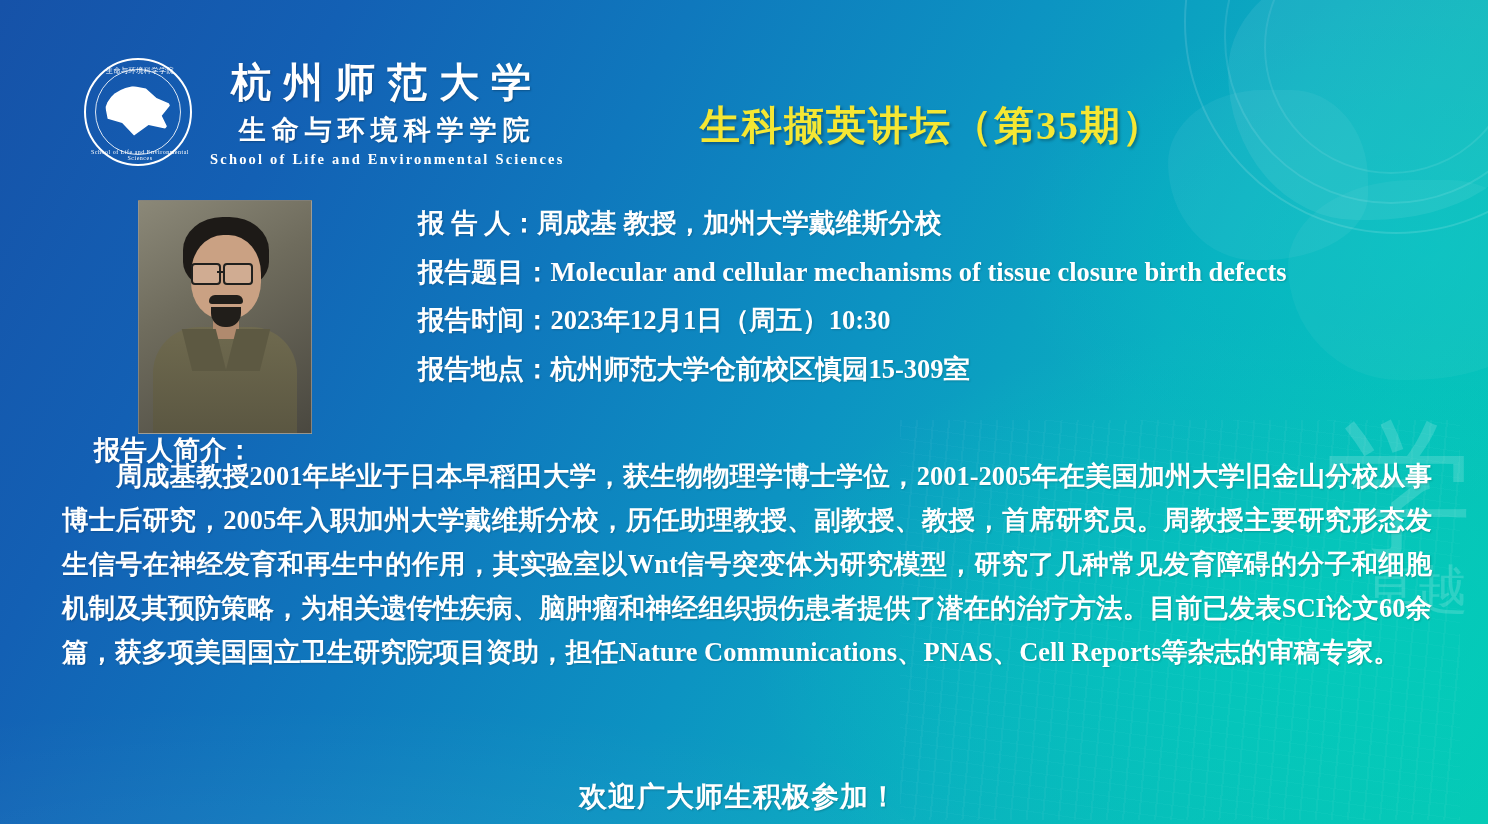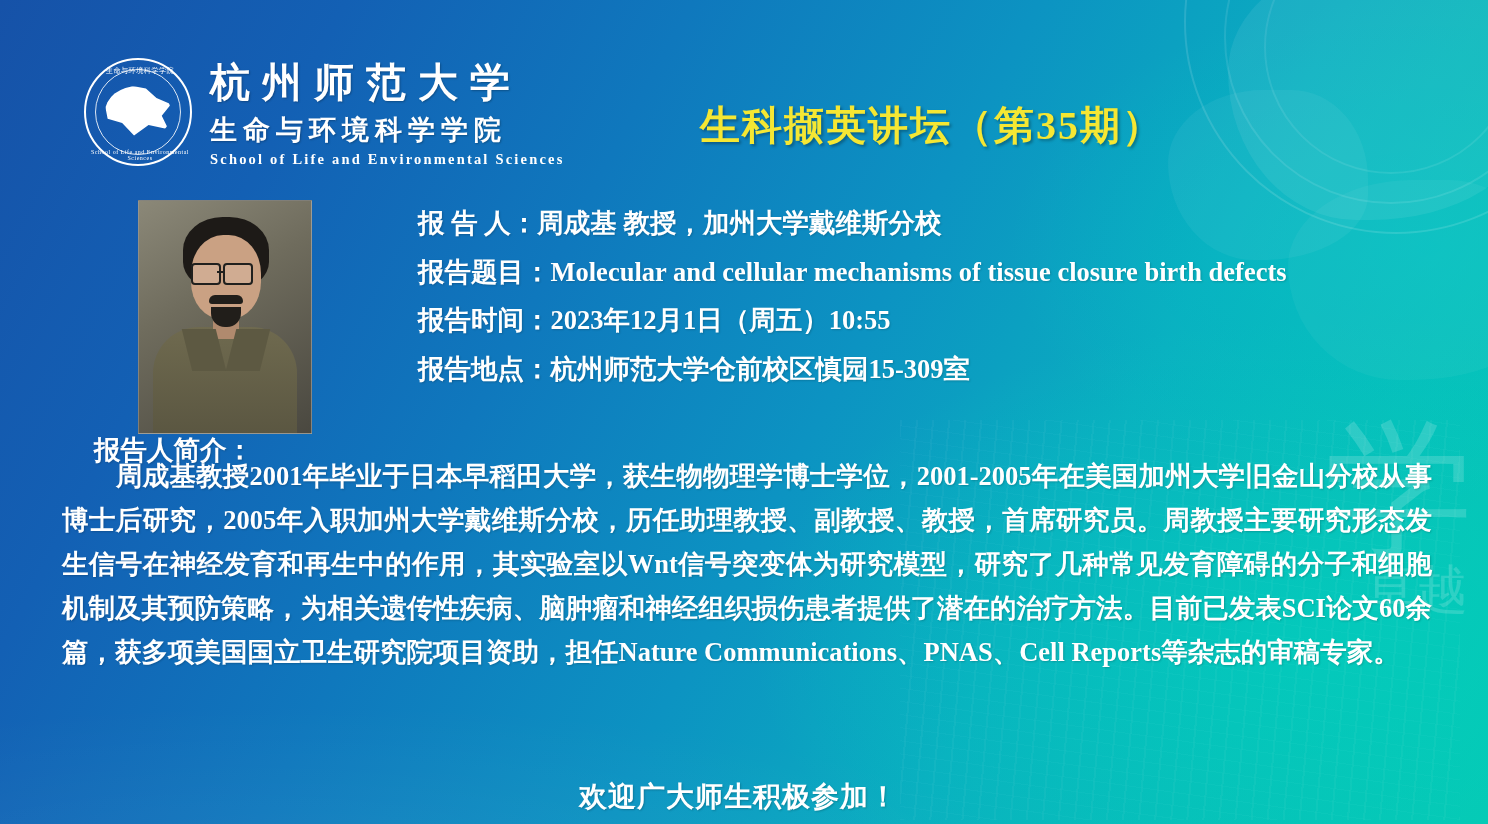--- a/index.html
+++ b/index.html
@@ -139,20 +139,21 @@
   }
   .logo-ring-text .bottom {
     position: absolute;
     bottom: 7px; left: 0; right: 0;
     text-align: center;
     font-size: 6px;
   }
   .logo-text {
     margin-left: 18px;
     color: #ffffff;
+    text-align: center;
   }
   .logo-cn1 {
     font-size: 40px;
     font-weight: bold;
     letter-spacing: 12px;
     font-family: "Liberation Serif", "DejaVu Serif", serif;
     text-shadow: 1px 1px 2px rgba(0,0,0,0.25);
   }
   .logo-cn2 {
     font-size: 27px;
@@ -371,21 +372,21 @@
   </div>
 
   <div class="info">
     <div class="info-row">
       <span class="info-label">报 告 人：</span><span class="info-value">周成基 教授，加州大学戴维斯分校</span>
     </div>
     <div class="info-row">
       <span class="info-label">报告题目：</span><span class="info-value">Molecular and cellular mechanisms of tissue closure birth defects</span>
     </div>
     <div class="info-row">
-      <span class="info-label">报告时间：</span><span class="info-value">2023年12月1日（周五）10:55</span>
+      <span class="info-label">报告时间：</span><span class="info-value">2023年12月1日（周五）10:30</span>
     </div>
     <div class="info-row">
       <span class="info-label">报告地点：</span><span class="info-value">杭州师范大学仓前校区慎园15-309室</span>
     </div>
   </div>
 
   <div class="bio-heading">报告人简介：</div>
   <div class="bio-body">周成基教授2001年毕业于日本早稻田大学，获生物物理学博士学位，2001-2005年在美国加州大学旧金山分校从事博士后研究，2005年入职加州大学戴维斯分校，历任助理教授、副教授、教授，首席研究员。周教授主要研究形态发生信号在神经发育和再生中的作用，其实验室以Wnt信号突变体为研究模型，研究了几种常见发育障碍的分子和细胞机制及其预防策略，为相关遗传性疾病、脑肿瘤和神经组织损伤患者提供了潜在的治疗方法。目前已发表SCI论文60余篇，获多项美国国立卫生研究院项目资助，担任Nature Communications、PNAS、Cell Reports等杂志的审稿专家。</div>
 
   <div class="welcome">欢迎广大师生积极参加！</div>

